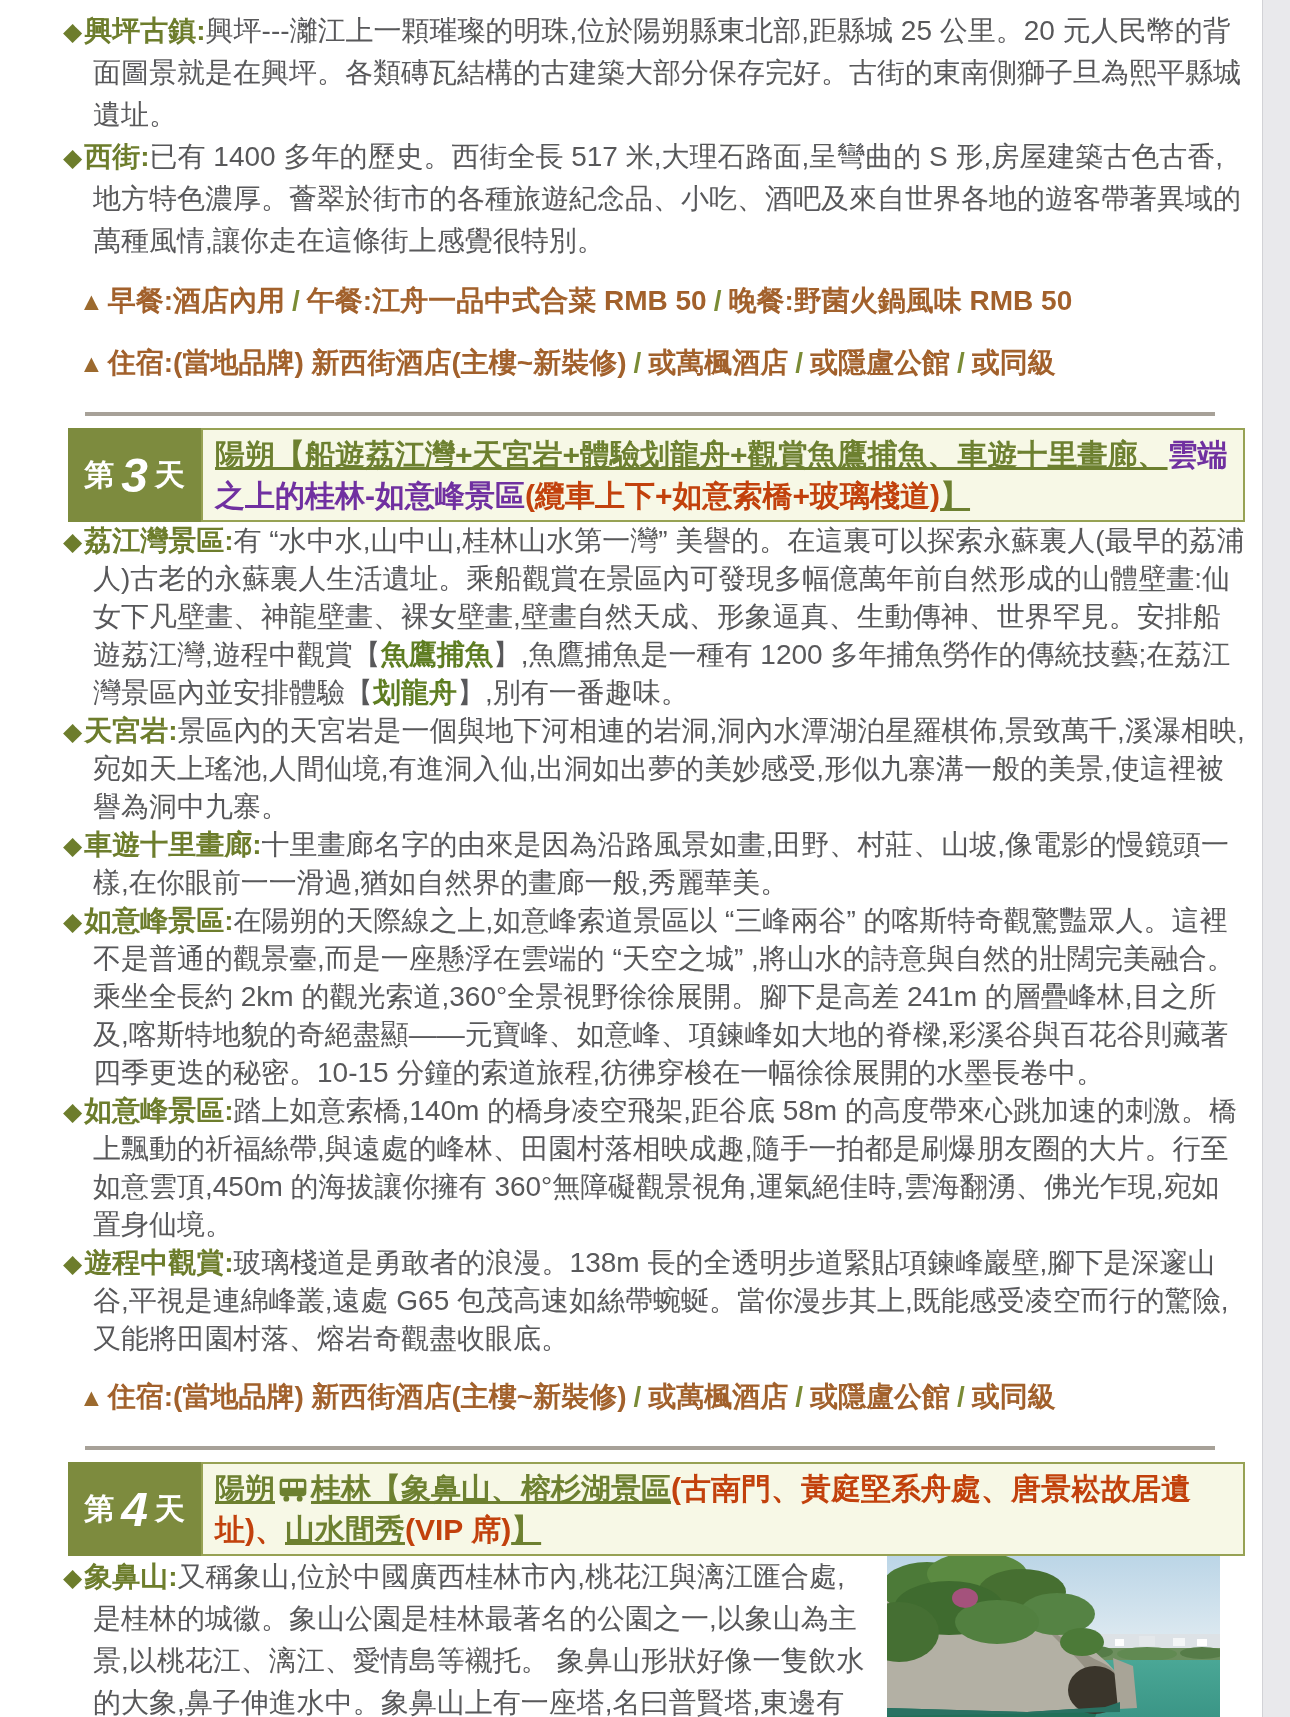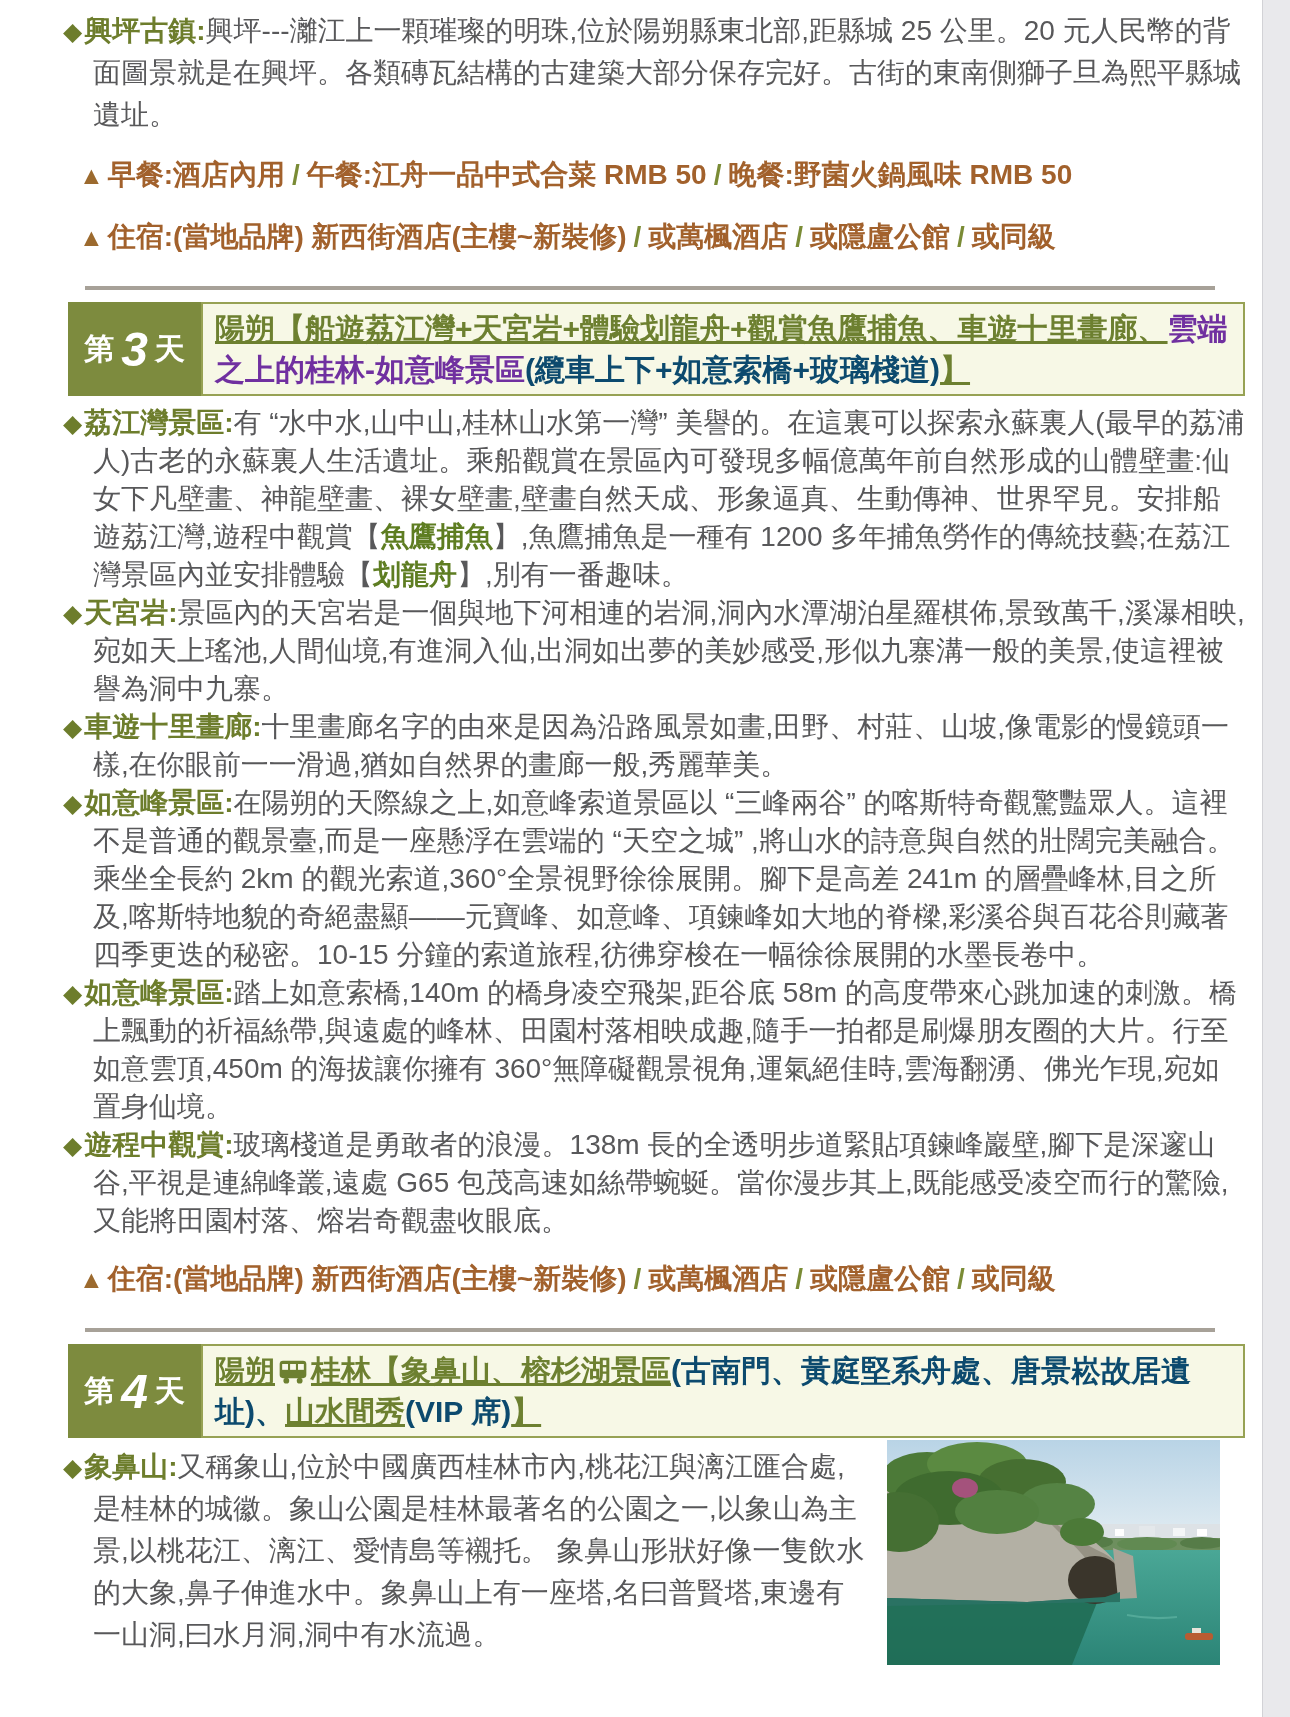--- a/index.html
+++ b/index.html
@@ -26,36 +26,37 @@
   
   .divider{height:4px;background:#a7a198;margin:26px 30px 12px 22px;}
   
   .day-header{display:flex;margin-left:5px;align-items:stretch;}
   .badge{width:133px;flex:0 0 133px;background:#7d8b3e;color:#fff;display:flex;align-items:center;justify-content:center;font-weight:bold;}
   .badge .cap{font-size:30px;}
   .badge .num{font-size:48px;font-style:italic;margin:0 7px;}
   .title-box{flex:1;background:#f7f8e6;border:2px solid #97a254;padding:4px 12px;font-size:30px;font-weight:bold;line-height:41px;}
   .tg{color:#6d8030;text-decoration:underline;}
   .tp{color:#7030a0;}
-  .tb{color:#0c4a6e;}
-  .day-body{margin-top:8px;}
+  .tb{color:#c2410c;}
+  .day-body{margin-top:0;}
   .bus{vertical-align:-3px;margin:0 3px;}
   
   .photo{float:right;width:333px;height:225px;margin:-6px 25px 10px 20px;display:block;}
   
   .gutter{position:absolute;right:0;top:0;width:27px;height:1717px;background:#e9e9ec;border-left:1px solid #d2d2d6;}
 </style>
 </head>
 <body>
 
 <div class="page">
   <div class="content">
 
     <section class="intro">
       <p class="bullet"><span class="dm">◆</span><span class="b-title">興坪古鎮:</span><span>興坪---灕江上一顆璀璨的明珠,位於陽朔縣東北部,距縣城 25 公里。20 元人民幣的背面圖景就是在興坪。各類磚瓦結構的古建築大部分保存完好。古街的東南側獅子旦為熙平縣城遺址。</span></p>
+      <p class="bullet"><span class="dm">◆</span><span class="b-title">西街:</span><span>已有 1400 多年的歷史。西街全長 517 米,大理石路面,呈彎曲的 S 形,房屋建築古色古香,地方特色濃厚。薈翠於街市的各種旅遊紀念品、小吃、酒吧及來自世界各地的遊客帶著異域的萬種風情,讓你走在這條街上感覺很特別。</span></p>
       <div class="meals-block">
         <p class="meal"><span class="tri">▲</span><span>早餐:酒店內用</span><span class="slash">/</span><span>午餐:江舟一品中式合菜 RMB 50</span><span class="slash">/</span><span>晚餐:野菌火鍋風味 RMB 50</span></p>
         <p class="meal"><span class="tri">▲</span><span>住宿:(當地品牌) 新西街酒店(主樓~新裝修)</span><span class="slash">/</span><span>或萬楓酒店</span><span class="slash">/</span><span>或隱盧公館</span><span class="slash">/</span><span>或同級</span></p>
       </div>
     </section>
 
     <div class="divider"></div>
 
     <section>
       <div class="day-header">

